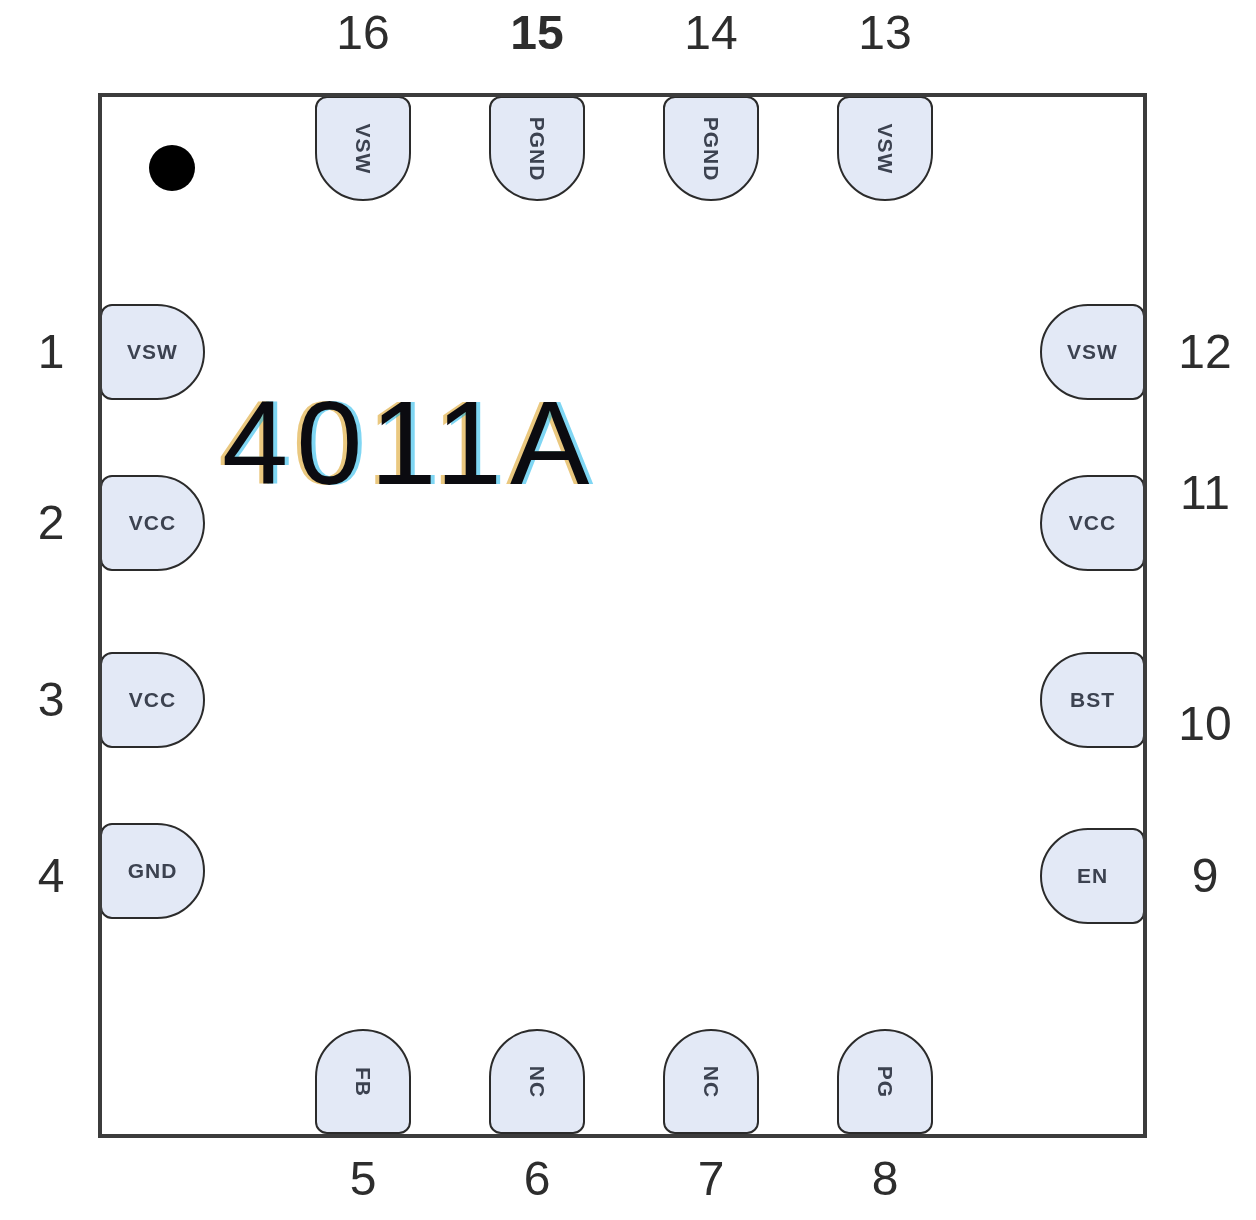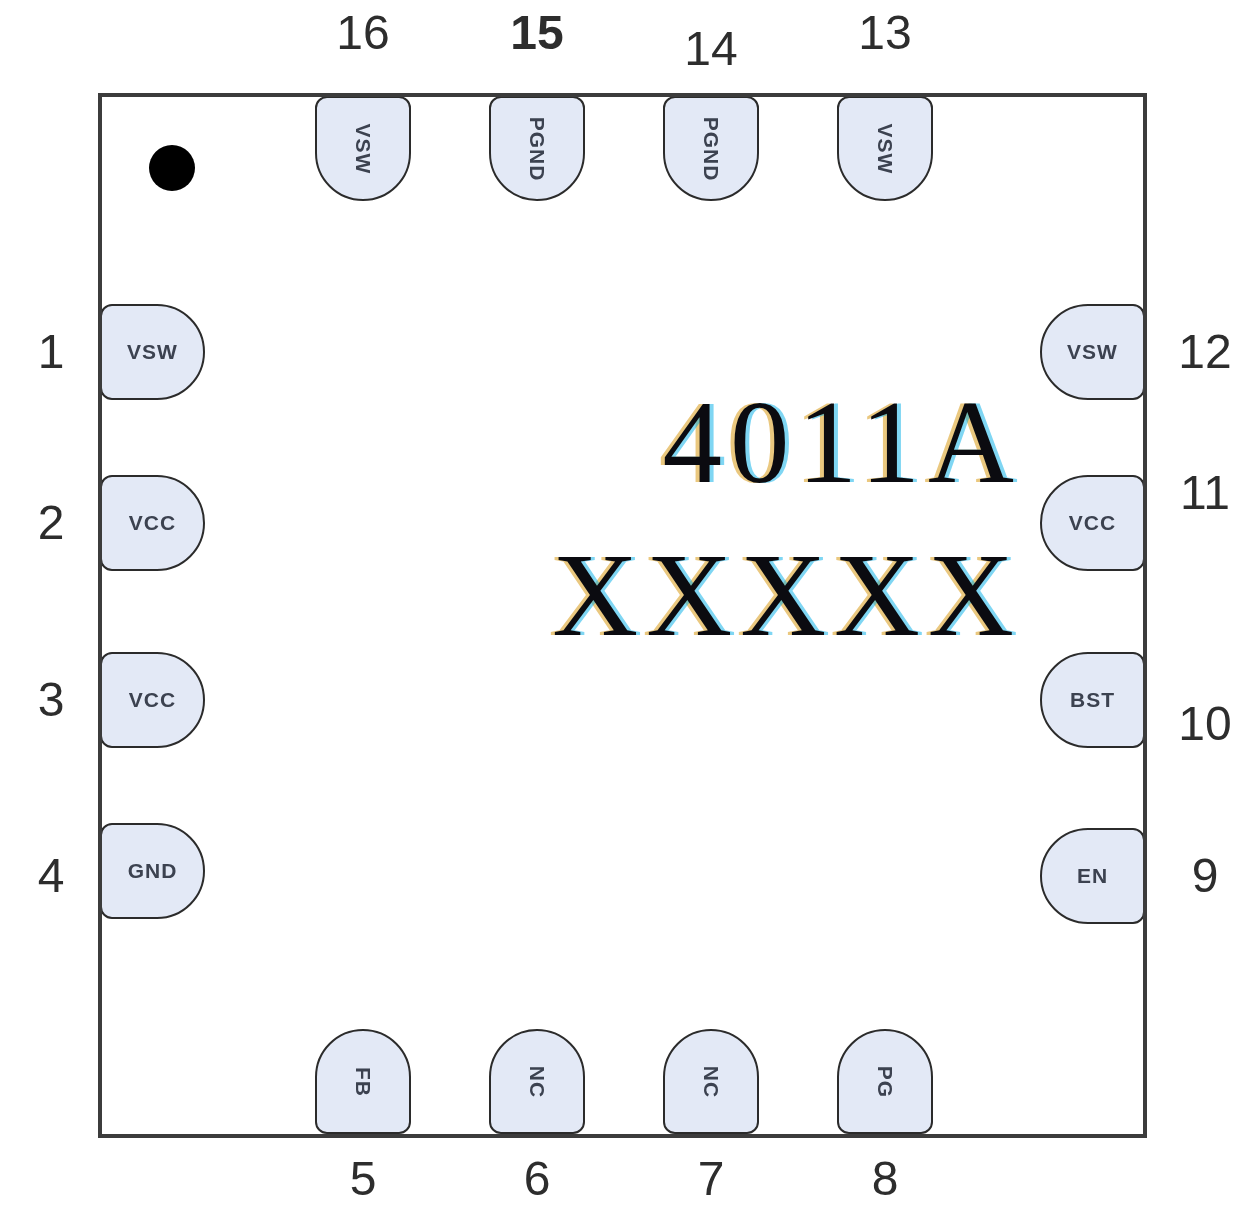--- a/index.html
+++ b/index.html
@@ -78,45 +78,43 @@
     text-align:center;
     font-size:48px;
     line-height:58px;
     color:var(--num-color);
     z-index:2;
   }
   .marking{
     position:absolute;
     left:222px;top:366px;
     width:800px;
-    text-align:right;
+    text-align:left;
     z-index:2;
     color:var(--mark-color);
     font-size:119px;
     line-height:153px;
     letter-spacing:8px;
     font-weight:500;
     text-shadow:4px 0 0 var(--fringe-cyan), -4px 0 0 var(--fringe-orange);
     white-space:nowrap;
-    font-family:Liberation Serif, serif;
   }
   .marking .mark-line{display:block;}
 </style>
 </head>
 <body>
 
 <div class="scene">
 
   <div class="package"></div>
 
   <div class="pin1-dot"></div>
 
   <div class="marking">
     <span class="mark-line">4011A</span>
-    <span class="mark-line">XXXXX</span>
   </div>
 
   <div id="pins-layer">
       <div class="pad left" style="top: 304px; left: 100px;">
         <span class="pad-label">VSW</span>
       </div>
       <div class="pin-number" style="top: 323px; left: 8px; width: 86px;">1</div>
       <div class="pad left" style="top: 475px; left: 100px;">
         <span class="pad-label">VCC</span>
       </div>
@@ -161,21 +159,21 @@
         <span class="pad-label">VSW</span>
       </div>
       <div class="pin-number" style="top: 323px; left: 1162px; width: 86px;">12</div>
       <div class="pad top" style="left: 837px; top: 96px;">
         <span class="pad-label">VSW</span>
       </div>
       <div class="pin-number" style="left: 835px; top: 4px;">13</div>
       <div class="pad top" style="left: 663px; top: 96px;">
         <span class="pad-label">PGND</span>
       </div>
-      <div class="pin-number" style="left: 661px; top: 4px; margin-top: 16px;">14</div>
+      <div class="pin-number" style="left: 661px; top: 4px;">14</div>
       <div class="pad top" style="left: 489px; top: 96px;">
         <span class="pad-label">PGND</span>
       </div>
       <div class="pin-number" style="left: 487px; top: 4px; font-weight: bold;">15</div>
       <div class="pad top" style="left: 315px; top: 96px;">
         <span class="pad-label">VSW</span>
       </div>
       <div class="pin-number" style="left: 313px; top: 4px;">16</div>
     </div>
 

